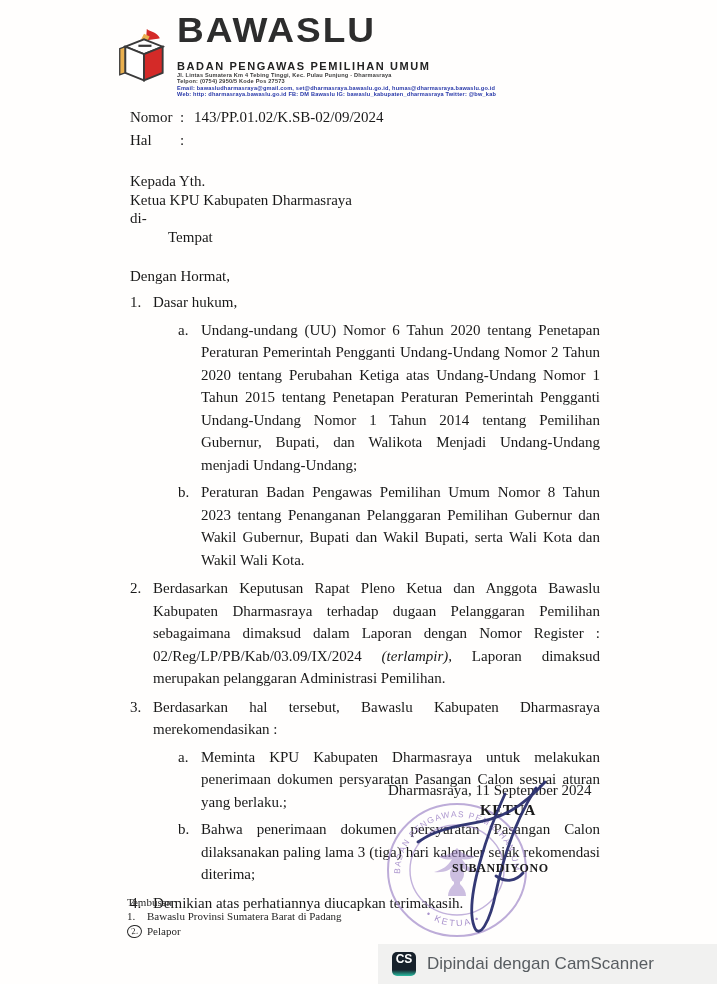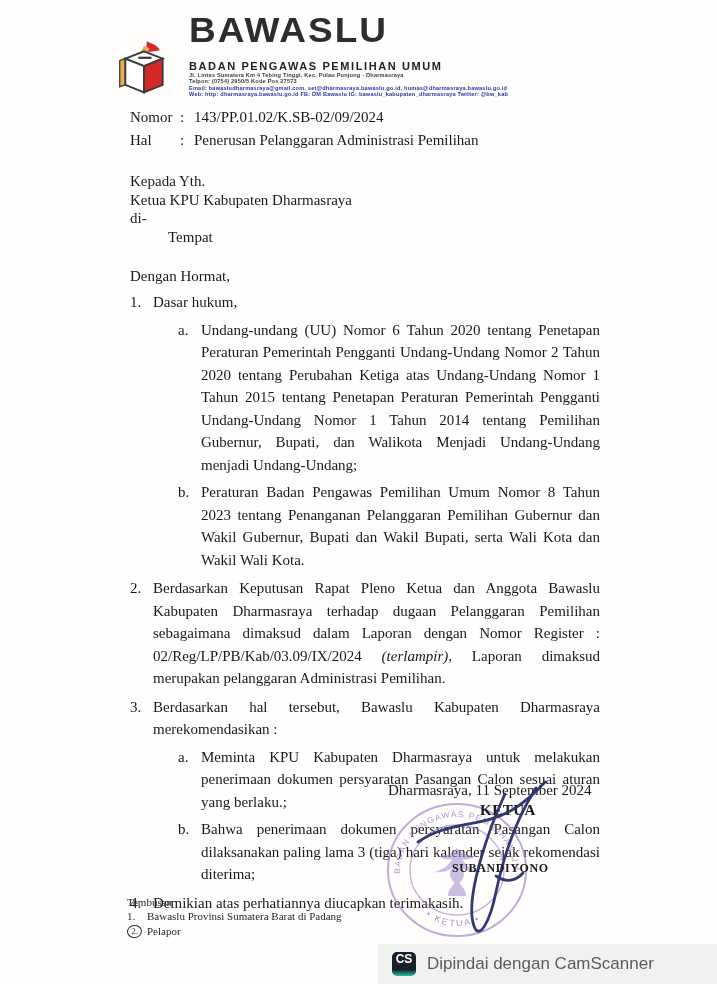--- a/index.html
+++ b/index.html
@@ -4,21 +4,21 @@
 <style>
   html,body{margin:0;padding:0;}
   body{
     width:717px;height:984px;position:relative;background:#ffffff;
     font-family:"Liberation Serif","DejaVu Serif",serif;color:#1b1b1b;
     overflow:hidden;
   }
   .page{position:absolute;inset:0;background:#fffefd;}
 
   
-  .letterhead{position:absolute;left:116px;top:16px;display:flex;gap:17px;align-items:flex-end;}
+  .letterhead{position:absolute;left:116px;top:16px;display:flex;gap:5px;align-items:center;}
   .lh-icon{width:56px;height:58px;flex:none;}
   .lh-text{display:flex;flex-direction:column;font-family:"Liberation Sans","DejaVu Sans",sans-serif;}
   .org-name{font-size:37px;font-weight:bold;letter-spacing:2px;line-height:30px;color:#2d2d2d;transform:scaleY(.95);}
   .org-sub{font-size:11px;font-weight:bold;letter-spacing:1.6px;color:#222;line-height:12px;margin-top:14px;}
   .org-region{font-size:20px;font-weight:bold;letter-spacing:.4px;color:#1e1e1e;line-height:20px;}
   .addr{font-size:5.6px;line-height:6.4px;letter-spacing:.2px;font-weight:bold;}
   .addr.dark{color:#3a3a3a;}
   .addr.blue{color:#2636a8;}
 
   
@@ -96,21 +96,20 @@
 
     <div class="meta">
       <div class="meta-row">
         <span class="meta-label">Nomor</span>
         <span class="meta-colon">:</span>
         <span>143/PP.01.02/K.SB-02/09/2024</span>
       </div>
       <div class="meta-row">
         <span class="meta-label">Hal</span>
         <span class="meta-colon">:</span>
-        <span>Penerusan Pelanggaran Administrasi Pemilihan</span>
       </div>
     </div>
 
     <div class="recipient">
       <div>Kepada Yth.</div>
       <div>Ketua KPU Kabupaten Dharmasraya</div>
       <div>di-</div>
       <div class="indent">Tempat</div>
     </div>
 

